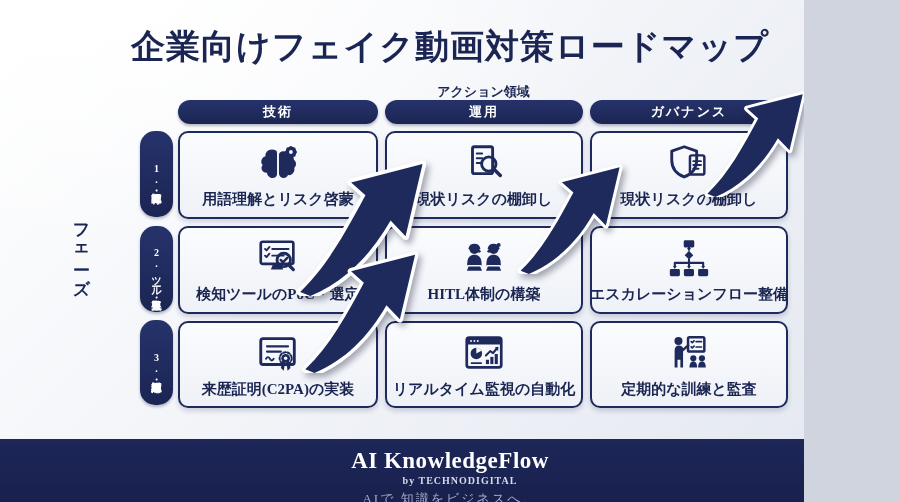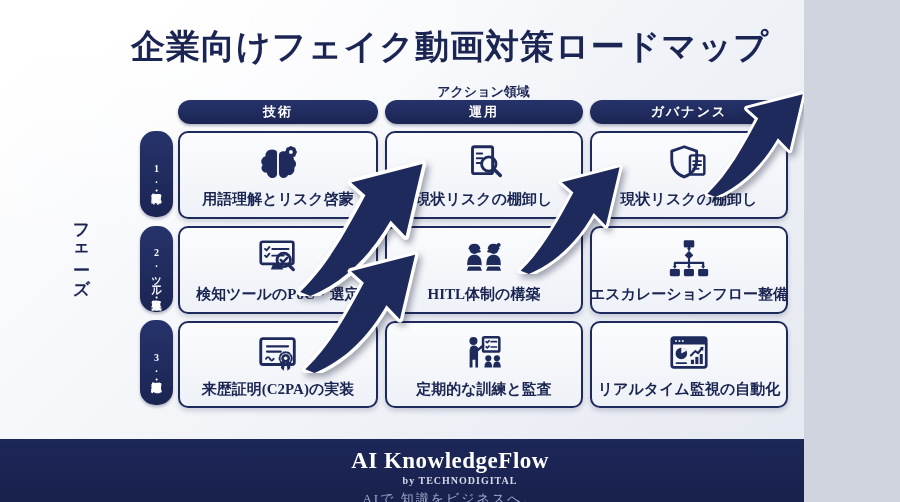--- a/index.html
+++ b/index.html
@@ -202,57 +202,57 @@
             <circle cx="32" cy="28.5" r="1.8" fill="#f5f7fb"></circle>
           </g>
         </svg>
       </div>
       <div class="cell-label">来歴証明(C2PA)の実装</div>
     </div>
 
     <div class="cell">
       <div class="cell-icon">
         <svg width="46" height="46" viewBox="0 0 48 48">
-          <rect x="23" y="6.5" width="17" height="15" rx="1.5" fill="#f5f7fb" class="ic-stroke" stroke-width="2.6"></rect>
-          <path class="ic-stroke" stroke-width="1.8" d="M26.3 11 L27.4 12.1 L29.3 10.2 M26.3 16.5 L27.4 17.6 L29.3 15.7 M31.5 11.2 H37 M31.5 16.7 H37"></path>
-          <g fill="#1e2a5c">
-            <circle cx="13" cy="10.5" r="4.2"></circle>
-            <path d="M9 38 L9 21 C9 17 11 15.2 13.5 15.2 C15.8 15.2 17 16.4 18 18 L17.8 21 L17.8 38 L15 38 L15 30 L12 30 L12 38 Z"></path>
-            <path d="M16 19.5 L23 13.5 L24.7 15.4 L17.7 21.4 Z"></path>
-            <circle cx="28.5" cy="28.5" r="3.2"></circle>
-            <path d="M24.5 38 C24.5 33.5 26.2 31.8 28.5 31.8 C30.8 31.8 32.5 33.5 32.5 38 Z"></path>
-            <circle cx="37.5" cy="28.5" r="3.2"></circle>
-            <path d="M33.5 38 C33.5 33.5 35.2 31.8 37.5 31.8 C39.8 31.8 41.5 33.5 41.5 38 Z"></path>
-          </g>
-        </svg>
-      </div>
-      <div class="cell-label">定期的な訓練と監査</div>
-    </div>
-
-    <div class="cell">
-      <div class="cell-icon">
-        <svg width="46" height="46" viewBox="0 0 48 48">
           <rect x="6" y="7" width="36" height="31" rx="2.5" class="ic-stroke" stroke-width="2.8"></rect>
           <path fill="#1e2a5c" d="M6 9.5 C6 8.1 7.1 7 8.5 7 H39.5 C40.9 7 42 8.1 42 9.5 V14 H6 Z"></path>
           <circle cx="10.5" cy="10.5" r="1" fill="#f5f7fb"></circle>
           <circle cx="14" cy="10.5" r="1" fill="#f5f7fb"></circle>
           <circle cx="17.5" cy="10.5" r="1" fill="#f5f7fb"></circle>
           <circle cx="16" cy="23.5" r="6" fill="#1e2a5c"></circle>
           <path d="M16 23.5 L16 17.5 A6 6 0 0 1 21.3 20.7 Z" fill="#f5f7fb"></path>
           <path class="ic-stroke" stroke-width="2" d="M11 33.5 H21"></path>
           <g fill="#1e2a5c">
             <rect x="26" y="30" width="3.2" height="4.5"></rect>
             <rect x="30.6" y="27" width="3.2" height="7.5"></rect>
             <rect x="35.2" y="24" width="3.2" height="10.5"></rect>
           </g>
           <path class="ic-stroke" stroke-width="2.2" d="M26 25.5 L30.5 21 L33.5 23 L38 17.5"></path>
           <polygon points="38.8,16.8 38.8,21 35.2,17.2" fill="#1e2a5c"></polygon>
         </svg>
       </div>
       <div class="cell-label">リアルタイム監視の自動化</div>
+    </div>
+
+    <div class="cell">
+      <div class="cell-icon">
+        <svg width="46" height="46" viewBox="0 0 48 48">
+          <rect x="23" y="6.5" width="17" height="15" rx="1.5" fill="#f5f7fb" class="ic-stroke" stroke-width="2.6"></rect>
+          <path class="ic-stroke" stroke-width="1.8" d="M26.3 11 L27.4 12.1 L29.3 10.2 M26.3 16.5 L27.4 17.6 L29.3 15.7 M31.5 11.2 H37 M31.5 16.7 H37"></path>
+          <g fill="#1e2a5c">
+            <circle cx="13" cy="10.5" r="4.2"></circle>
+            <path d="M9 38 L9 21 C9 17 11 15.2 13.5 15.2 C15.8 15.2 17 16.4 18 18 L17.8 21 L17.8 38 L15 38 L15 30 L12 30 L12 38 Z"></path>
+            <path d="M16 19.5 L23 13.5 L24.7 15.4 L17.7 21.4 Z"></path>
+            <circle cx="28.5" cy="28.5" r="3.2"></circle>
+            <path d="M24.5 38 C24.5 33.5 26.2 31.8 28.5 31.8 C30.8 31.8 32.5 33.5 32.5 38 Z"></path>
+            <circle cx="37.5" cy="28.5" r="3.2"></circle>
+            <path d="M33.5 38 C33.5 33.5 35.2 31.8 37.5 31.8 C39.8 31.8 41.5 33.5 41.5 38 Z"></path>
+          </g>
+        </svg>
+      </div>
+      <div class="cell-label">定期的な訓練と監査</div>
     </div>
   </div>
 
   <svg class="arrows" width="900" height="424" viewBox="0 0 900 424">
     <defs>
       <symbol id="swoosh" viewBox="0 0 100 100">
         <path d="M6 97 C26 78 40 52 54 26 L43.5 16.5 L96 3 L83.5 56 L72.5 44.5 C58 70 38 90 13.5 100 Z" fill="#1e2a5c" stroke="#ffffff" stroke-width="5.5" stroke-linejoin="round" paint-order="stroke"></path>
       </symbol>
     </defs>
     <use href="#swoosh" x="292" y="160" width="136" height="136"></use>

